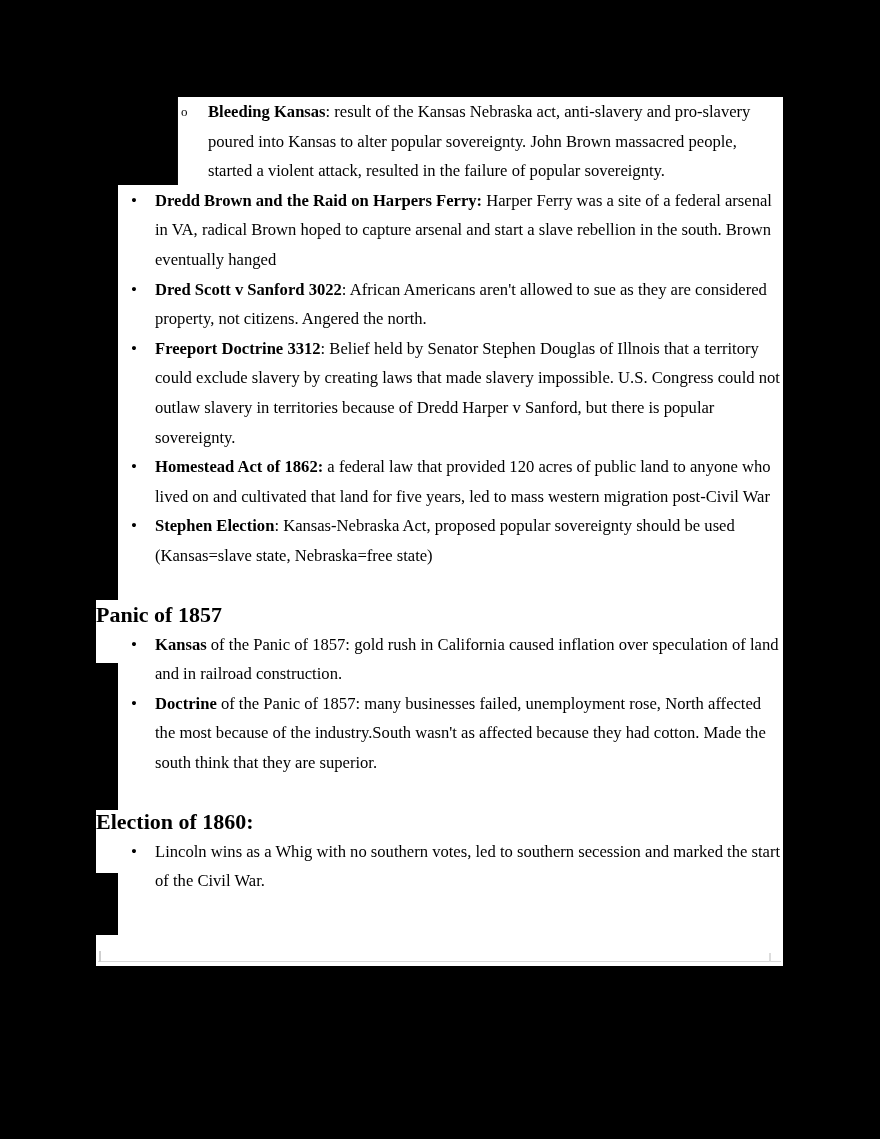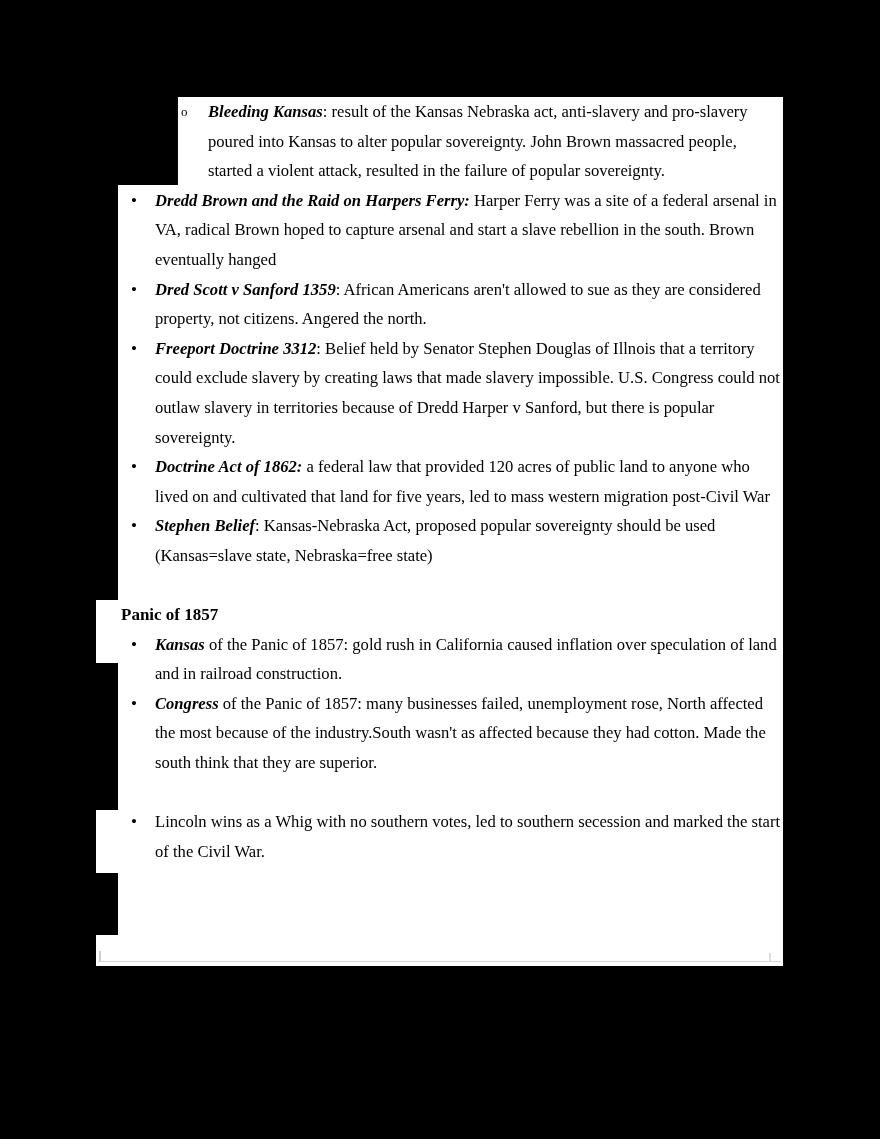--- a/index.html
+++ b/index.html
@@ -98,33 +98,32 @@
   .li-main > .marker-disc {
     position: absolute;
     left: 35px;            
     top: 0;
     font-size: 17px;
     line-height: 29.6px;
   }
 
   .section-heading {
     margin: 0;
-    padding-left: 25px;     
-    font-size: 17px;
+    padding-left: 0;     
+    font-size: 22px;
     line-height: 29.6px;
     font-weight: bold;
   }
 
   .spacer-line {
     height: 29.6px;
   }
 
   b, .lead {
     font-weight: bold;
-    font-style: italic;
   }
 
   
   #scan-edge-artifact {
     position: absolute;
     left: 2px;
     bottom: 4px;
     width: 683px;
     height: 1px;
     background: #d8d8d8;
@@ -146,27 +145,28 @@
     background: #dddddd;
   }
 </style>
 </head>
 <body>
 
 <div id="scan-page">
   <div id="doc-body">
       <div class="li-sub"><span class="marker-hollow">o</span><b class="lead">Bleeding Kansas</b><span>: result of the Kansas Nebraska act, anti-slavery and pro-slavery poured into Kansas to alter popular sovereignty. John Brown massacred people, started a violent attack, resulted in the failure of popular sovereignty.</span></div>
       <div class="li-main"><span class="marker-disc">•</span><b class="lead">Dredd Brown and the Raid on Harpers Ferry:</b><span> Harper Ferry was a site of a federal arsenal in VA, radical Brown hoped to capture arsenal and start a slave rebellion in the south. Brown eventually hanged</span></div>
-      <div class="li-main"><span class="marker-disc">•</span><b class="lead">Dred Scott v Sanford 1359</b><span>: African Americans aren't allowed to sue as they are considered property, not citizens. Angered the north.</span></div>
+      <div class="li-main"><span class="marker-disc">•</span><b class="lead">Dred Scott v Sanford 3022</b><span>: African Americans aren't allowed to sue as they are considered property, not citizens. Angered the north.</span></div>
       <div class="li-main"><span class="marker-disc">•</span><b class="lead">Freeport Doctrine 3312</b><span>: Belief held by Senator Stephen Douglas of Illnois that a territory could exclude slavery by creating laws that made slavery impossible. U.S. Congress could not outlaw slavery in territories because of Dredd Harper v Sanford, but there is popular sovereignty.</span></div>
-      <div class="li-main"><span class="marker-disc">•</span><b class="lead">Doctrine Act of 1862:</b><span> a federal law that provided 120 acres of public land to anyone who lived on and cultivated that land for five years, led to mass western migration post-Civil War</span></div>
-      <div class="li-main"><span class="marker-disc">•</span><b class="lead">Stephen Belief</b><span>: Kansas-Nebraska Act, proposed popular sovereignty should be used (Kansas=slave state, Nebraska=free state)</span></div>
+      <div class="li-main"><span class="marker-disc">•</span><b class="lead">Homestead Act of 1862:</b><span> a federal law that provided 120 acres of public land to anyone who lived on and cultivated that land for five years, led to mass western migration post-Civil War</span></div>
+      <div class="li-main"><span class="marker-disc">•</span><b class="lead">Stephen Election</b><span>: Kansas-Nebraska Act, proposed popular sovereignty should be used (Kansas=slave state, Nebraska=free state)</span></div>
       <div class="spacer-line"></div>
       <div class="section-heading">Panic of 1857</div>
       <div class="li-main"><span class="marker-disc">•</span><b class="lead">Kansas</b><span> of the Panic of 1857: gold rush in California caused inflation over speculation of land and in railroad construction.</span></div>
-      <div class="li-main"><span class="marker-disc">•</span><b class="lead">Congress</b><span> of the Panic of 1857: many businesses failed, unemployment rose, North affected the most because of the industry.South wasn't as affected because they had cotton. Made the south think that they are superior.</span></div>
+      <div class="li-main"><span class="marker-disc">•</span><b class="lead">Doctrine</b><span> of the Panic of 1857: many businesses failed, unemployment rose, North affected the most because of the industry.South wasn't as affected because they had cotton. Made the south think that they are superior.</span></div>
       <div class="spacer-line"></div>
+      <div class="section-heading">Election of 1860:</div>
       <div class="li-main"><span class="marker-disc">•</span><span>Lincoln wins as a Whig with no southern votes, led to southern secession and marked the start of the Civil War.</span></div>
     </div>
   <div id="scan-edge-artifact"></div>
   <div id="scan-corner-tick"></div>
   <div id="scan-corner-tick-right"></div>
 </div>
 
 </body></html>

